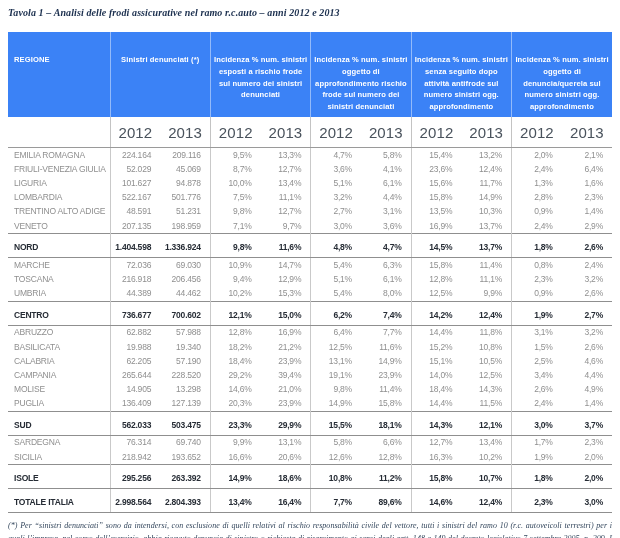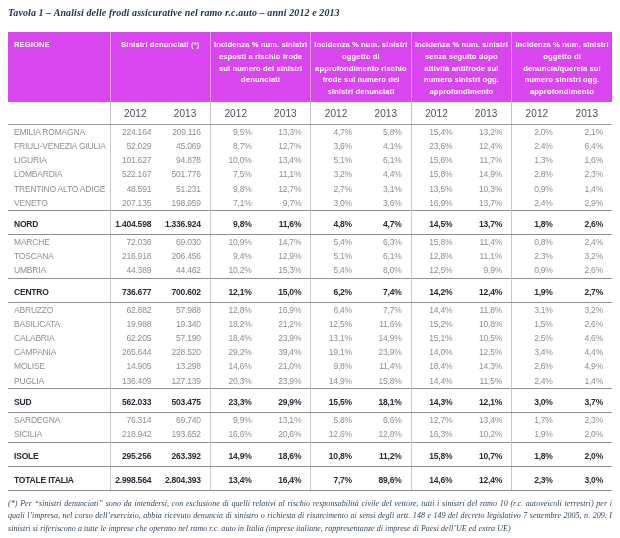--- a/index.html
+++ b/index.html
@@ -3,26 +3,26 @@
 <meta charset="utf-8">
 <style>
   html,body{margin:0;padding:0;background:#fff;}
   .page{position:relative;width:620px;height:538px;background:#ffffff;overflow:hidden;
         font-family:"Liberation Sans",sans-serif;}
   .title{margin:7px 0 0 8px;font-family:"Liberation Serif",serif;font-style:italic;
          font-weight:bold;font-size:10px;color:#1b2f4e;letter-spacing:.1px;}
   table.frodi{border-collapse:collapse;table-layout:fixed;width:604px;margin:14px 8px 0 8px;}
   col.c-region{width:102px;}
   col.c-val{width:50.2px;}
-  thead th{background:#d946ef;color:#ffffff;font-weight:bold;font-size:7.6px;
-           line-height:1.55;vertical-align:top;padding:7px 3px 4px 3px;letter-spacing:.1px;}
+  thead th{background:#3b82f6;color:#ffffff;font-weight:bold;font-size:7.6px;
+           line-height:1.55;vertical-align:top;padding:22px 3px 4px 3px;letter-spacing:.1px;}
   th.region-h{text-align:left;padding-left:6px;}
   th.group-h{text-align:center;}
   thead th.hsep{border-left:1px solid rgba(255,255,255,.45);}
-  tr.year-row th{background:#ffffff;color:#49525c;font-weight:400;font-size:10px;
+  tr.year-row th{background:#ffffff;color:#49525c;font-weight:400;font-size:15px;
                  padding:4px 0 3px 0;text-align:center;vertical-align:middle;
                  border-bottom:1px solid #9a9a9a;}
   tr.year-row th.vsep{border-left:1px solid #c3c3c3;}
   tbody td{font-size:8.5px;color:#8f8f8f;letter-spacing:-.2px;line-height:11px;
            padding:1.6px 0;white-space:nowrap;overflow:hidden;}
   tbody td.region{text-align:left;padding-left:6px;}
   tbody td.num{text-align:right;padding-right:9px;}
   tbody td.vsep{border-left:1px solid #c9c9c9;}
   tbody tr.total td{font-weight:bold;color:#262c35;border-top:1px solid #8f8f8f;
                     border-bottom:1px solid #8f8f8f;padding-top:8px;padding-bottom:4px;}

